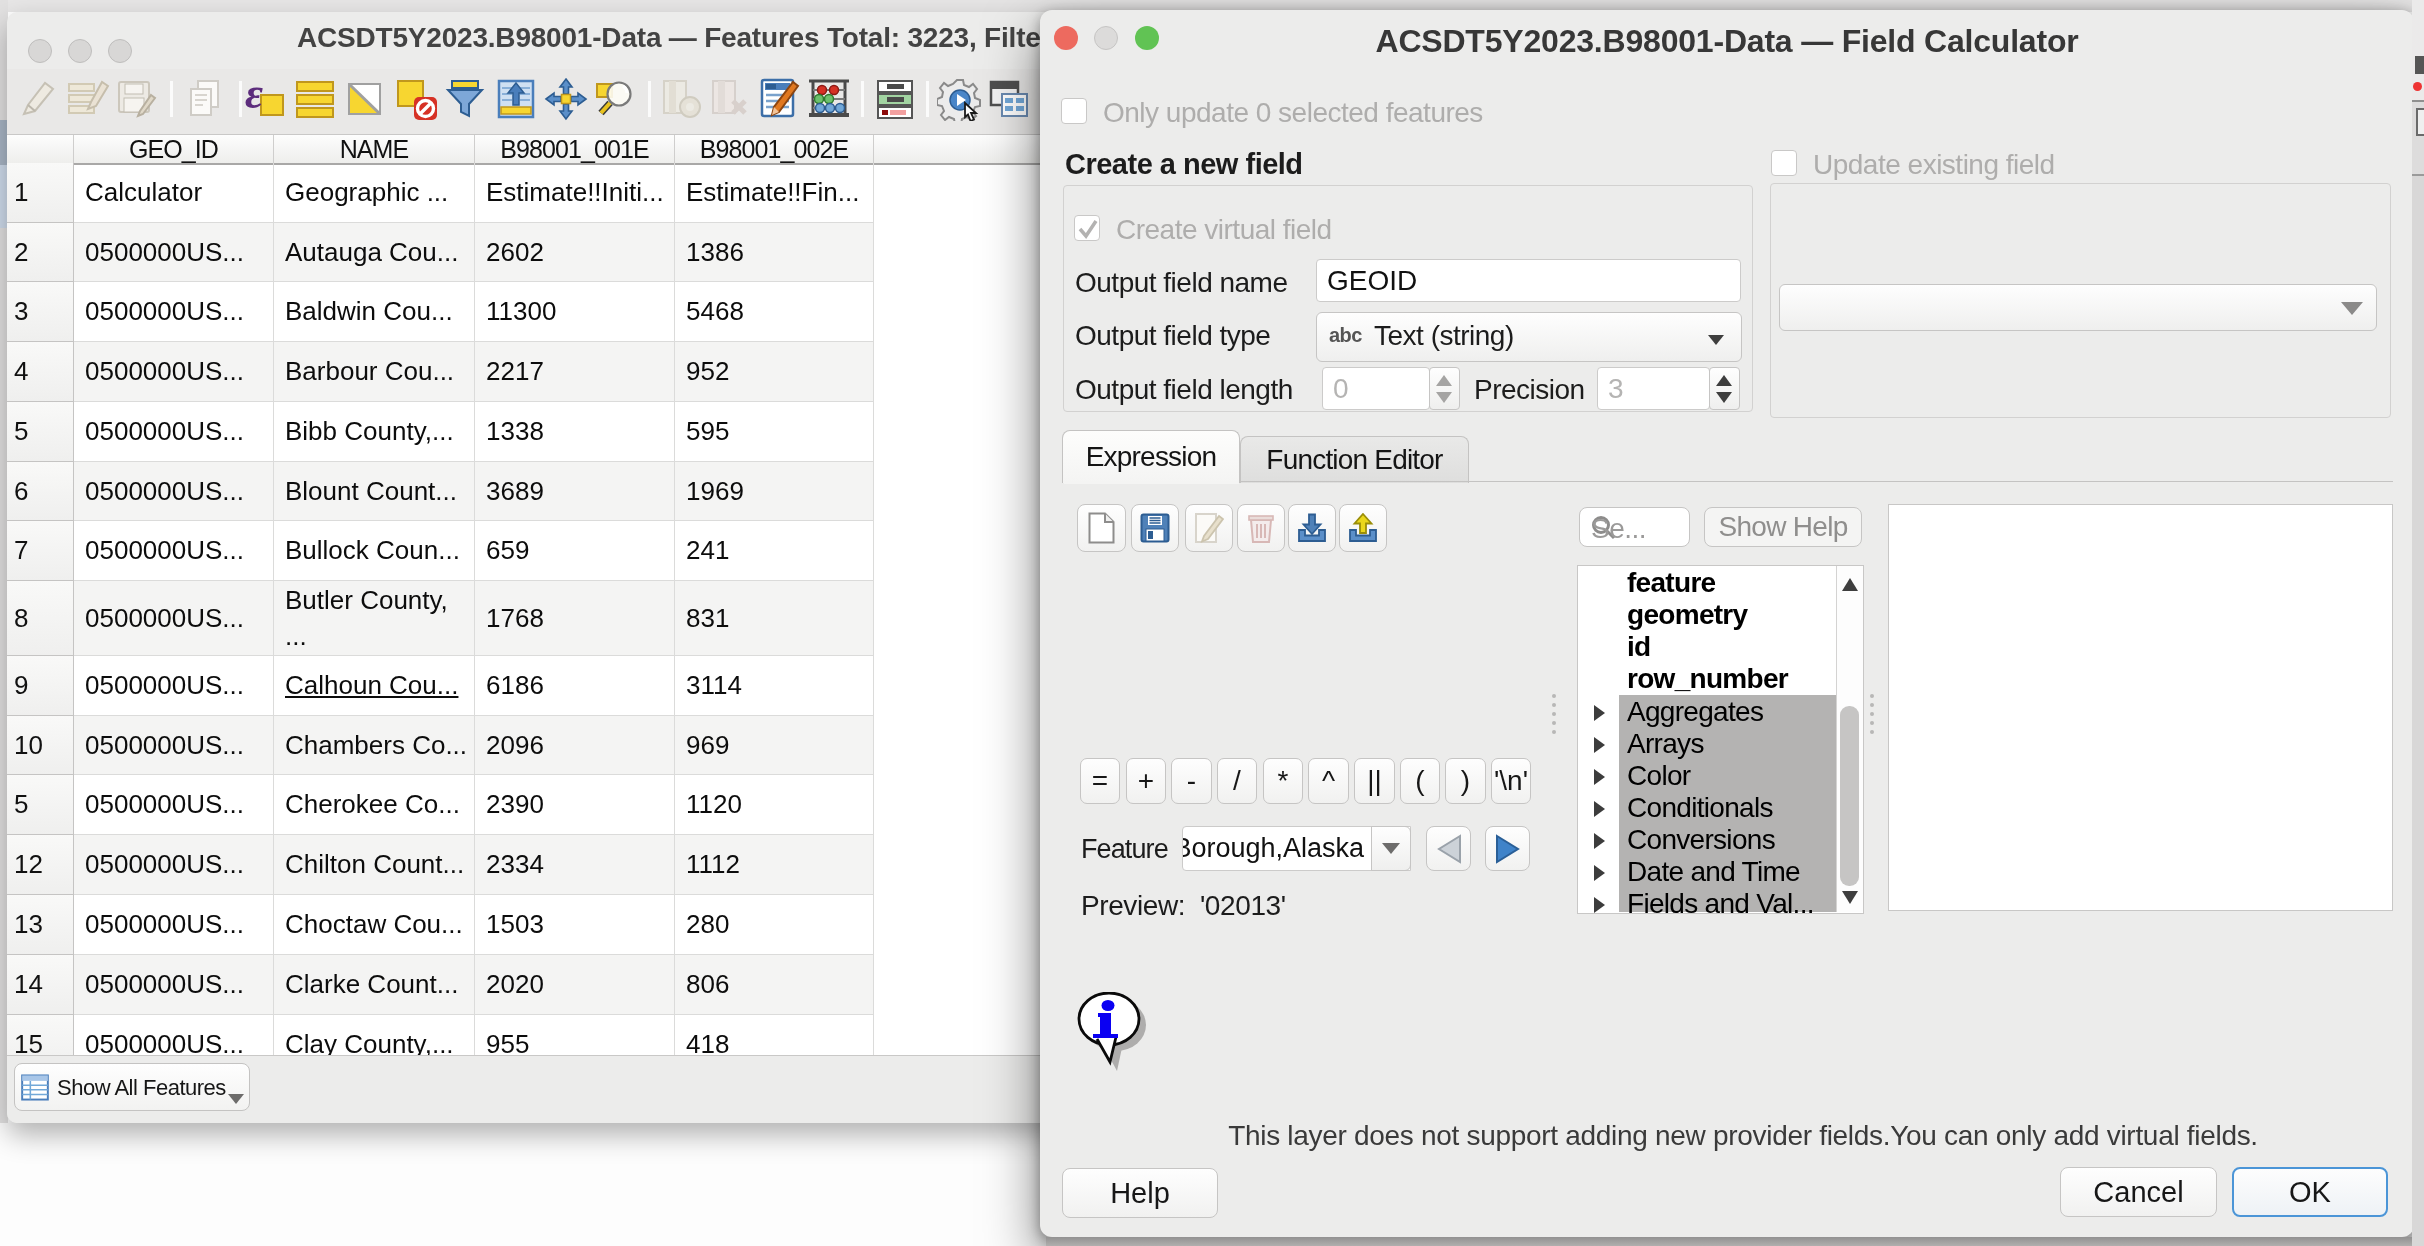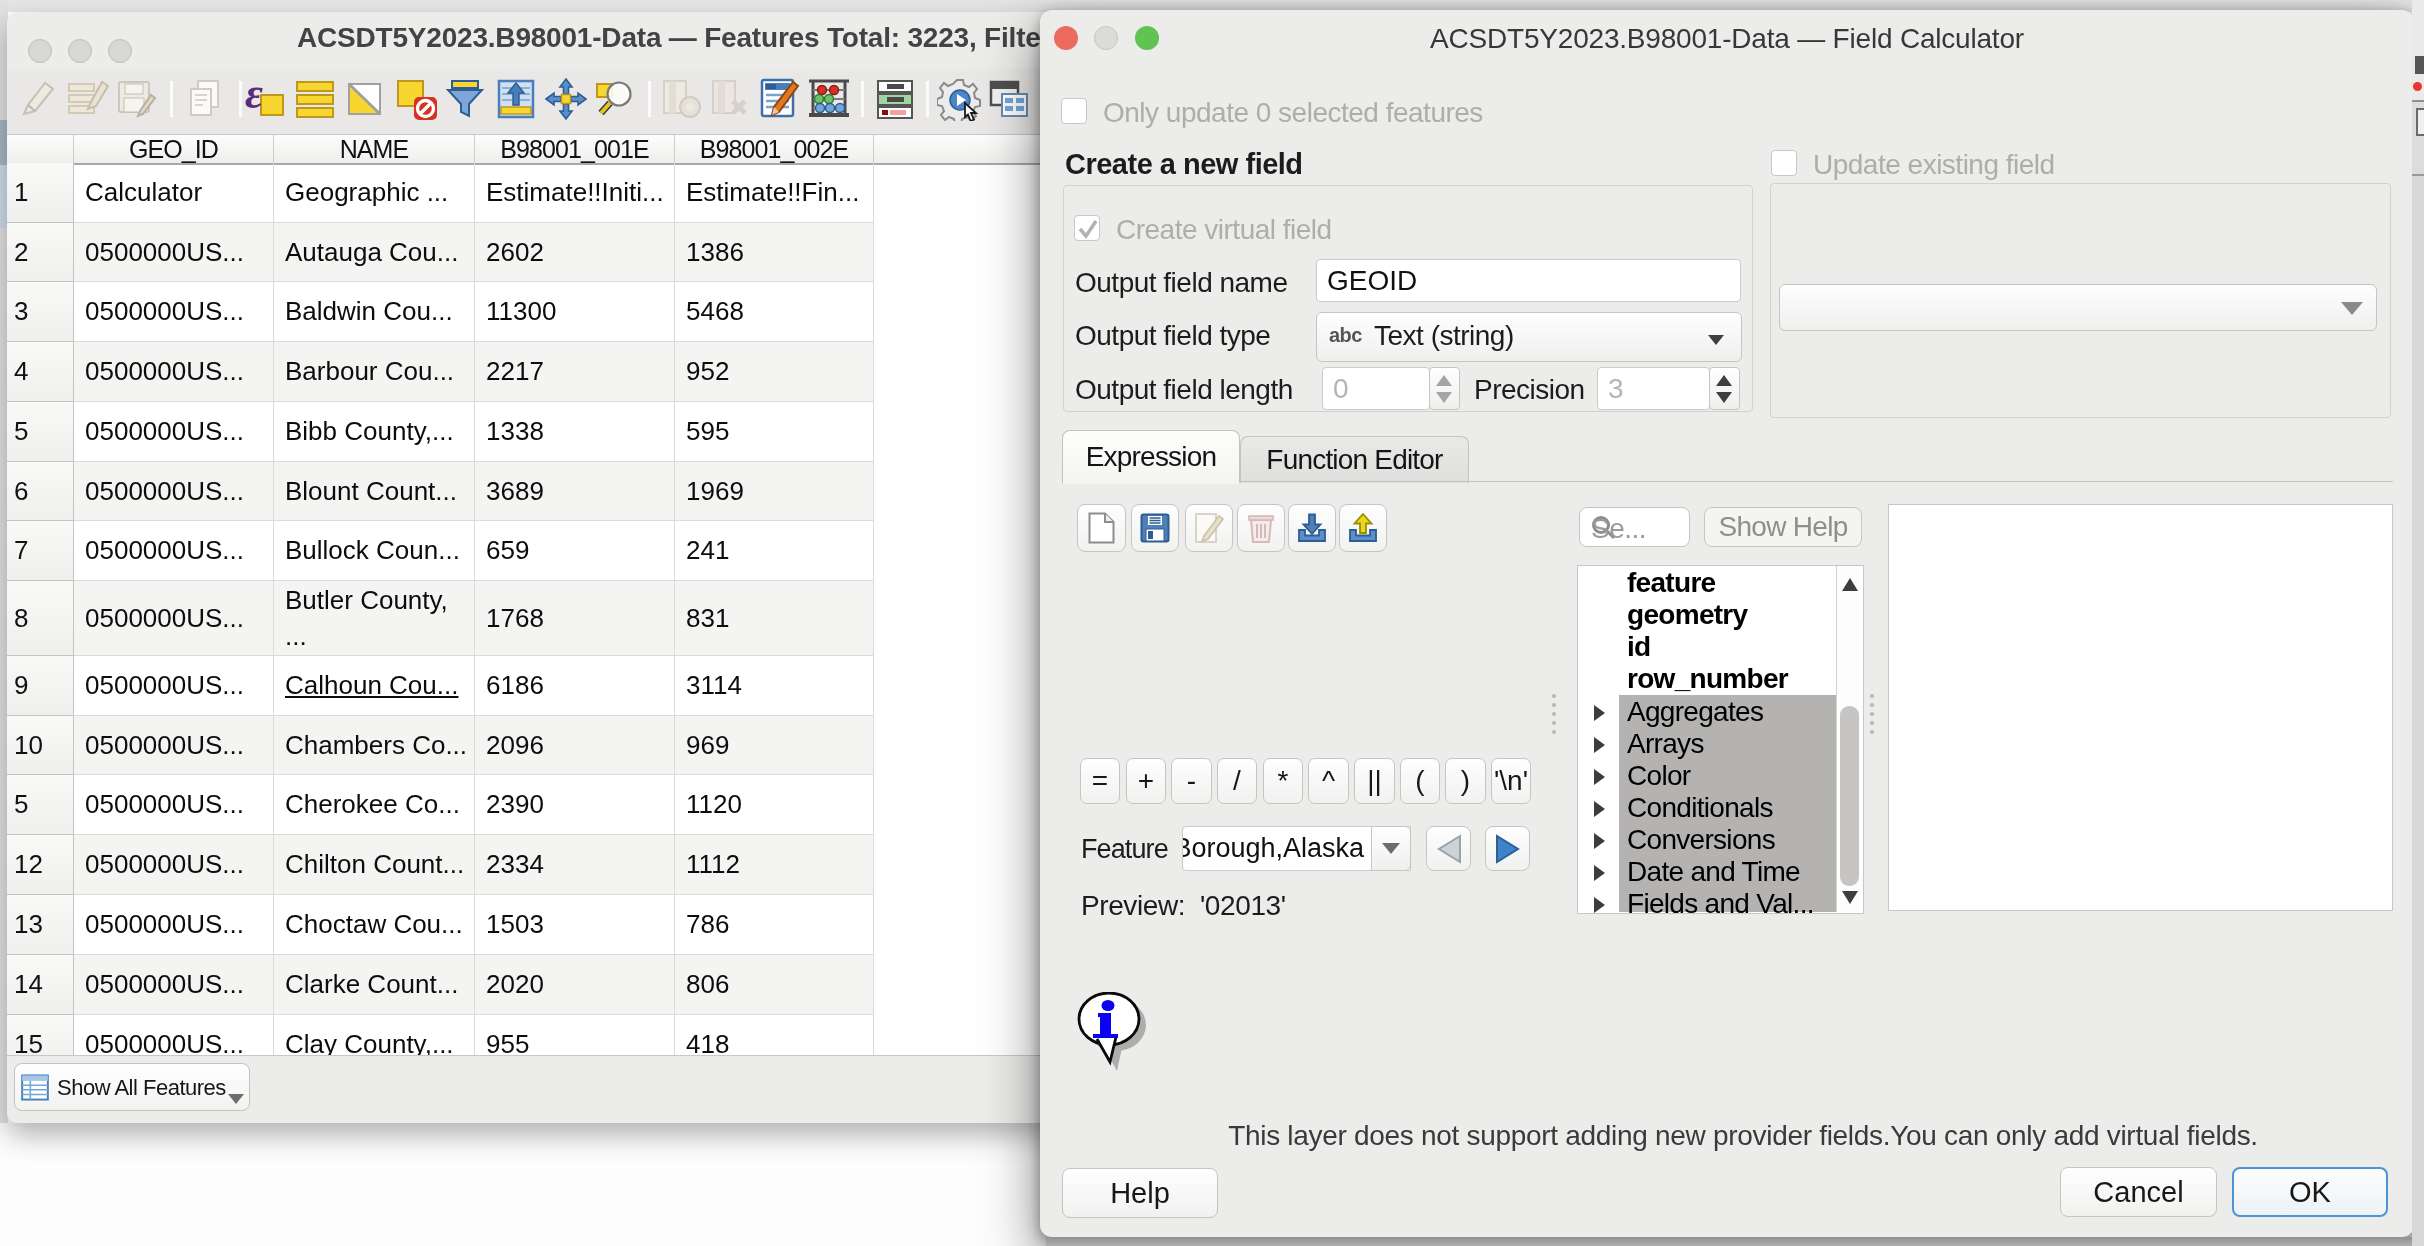--- a/index.html
+++ b/index.html
@@ -50,21 +50,21 @@
 #saf .txt{left:42px;top:11px;font-size:22px;letter-spacing:-0.5px;color:#161616;position:absolute;white-space:nowrap;}
 #saf .arr{position:absolute;right:5px;bottom:6px;width:0;height:0;border-left:8px solid transparent;border-right:8px solid transparent;border-top:10px solid #6d6c6b;}
 
 
 #dlg{left:1040px;top:10px;width:1374px;height:1227px;background:#ececeb;border-radius:12px;
   box-shadow:0 25px 55px rgba(0,0,0,0.5), 0 4px 14px rgba(0,0,0,0.35);}
 #dlg .t1{left:14px;background:#ed6a5f;}
 #dlg .t2{left:54px;background:#dcdbda;border:1px solid #c6c5c4;box-sizing:border-box;}
 #dlg .t3{left:95px;background:#61c354;}
 #dlg .tl{top:16px;}
-#dtitle{left:0;top:13px;width:1374px;height:36px;text-align:center;font-weight:normal;font-size:28px;letter-spacing:-0.2px;color:#373737;}
+#dtitle{left:0;top:13px;width:1374px;height:36px;text-align:center;font-weight:bold;font-size:32px;letter-spacing:-0.2px;color:#373737;}
 .cb{position:absolute;width:26px;height:26px;background:#ffffff;border:1.5px solid #c9c8c7;border-radius:4px;box-sizing:border-box;}
 .lbl{position:absolute;font-size:28px;letter-spacing:-0.5px;color:#1c1c1c;white-space:nowrap;}
 .lbl.gtext{color:#aeadac;}
 .group{position:absolute;border:1.5px solid #d2d1d0;border-radius:4px;background:transparent;}
 .input{position:absolute;background:#fff;border:1.5px solid #cccbca;border-radius:4px;box-sizing:border-box;
   font-size:28px;color:#111;display:flex;align-items:center;padding-left:10px;}
 .combo{position:absolute;background:linear-gradient(#fefefe,#efefee);border:1.5px solid #c6c5c4;border-radius:6px;box-sizing:border-box;}
 .btn{position:absolute;background:linear-gradient(#fefefe,#f1f1f0);border:1.5px solid #c6c5c4;border-radius:8px;
   box-sizing:border-box;display:flex;align-items:center;justify-content:center;font-size:29px;color:#171717;}
 .darr{position:absolute;width:0;height:0;border-left:8px solid transparent;border-right:8px solid transparent;border-top:10px solid #3e3e3e;}
@@ -335,21 +335,21 @@
         <div class="cell" style="left: 668px; width: 199px; top: 640px; height: 60px;">1120</div>
         <div class="rowhdr" style="top: 700px; height: 60px;">12</div>
         <div class="cell even" style="left: 67px; width: 200px; top: 700px; height: 60px;">0500000US...</div>
         <div class="cell even" style="left: 267px; width: 201px; top: 700px; height: 60px;">Chilton Count...</div>
         <div class="cell even" style="left: 468px; width: 200px; top: 700px; height: 60px;">2334</div>
         <div class="cell even" style="left: 668px; width: 199px; top: 700px; height: 60px;">1112</div>
         <div class="rowhdr" style="top: 760px; height: 60px;">13</div>
         <div class="cell" style="left: 67px; width: 200px; top: 760px; height: 60px;">0500000US...</div>
         <div class="cell" style="left: 267px; width: 201px; top: 760px; height: 60px;">Choctaw Cou...</div>
         <div class="cell" style="left: 468px; width: 200px; top: 760px; height: 60px;">1503</div>
-        <div class="cell" style="left: 668px; width: 199px; top: 760px; height: 60px;">786</div>
+        <div class="cell" style="left: 668px; width: 199px; top: 760px; height: 60px;">280</div>
         <div class="rowhdr" style="top: 820px; height: 60px;">14</div>
         <div class="cell even" style="left: 67px; width: 200px; top: 820px; height: 60px;">0500000US...</div>
         <div class="cell even" style="left: 267px; width: 201px; top: 820px; height: 60px;">Clarke Count...</div>
         <div class="cell even" style="left: 468px; width: 200px; top: 820px; height: 60px;">2020</div>
         <div class="cell even" style="left: 668px; width: 199px; top: 820px; height: 60px;">806</div>
         <div class="rowhdr" style="top: 880px; height: 60px;">15</div>
         <div class="cell" style="left: 67px; width: 200px; top: 880px; height: 60px;">0500000US...</div>
         <div class="cell" style="left: 267px; width: 201px; top: 880px; height: 60px;">Clay County,...</div>
         <div class="cell" style="left: 468px; width: 200px; top: 880px; height: 60px;">955</div>
         <div class="cell" style="left: 668px; width: 199px; top: 880px; height: 60px;">418</div>

